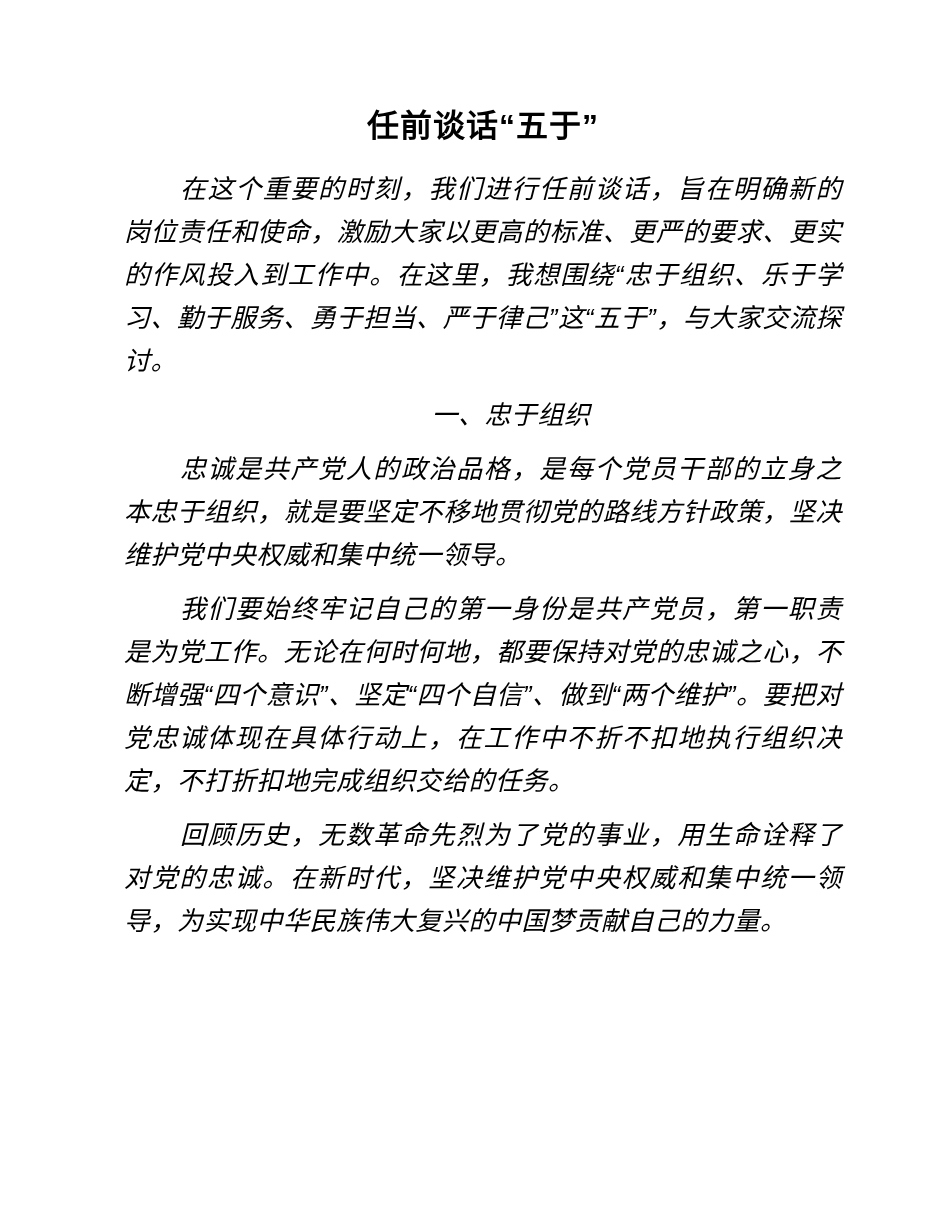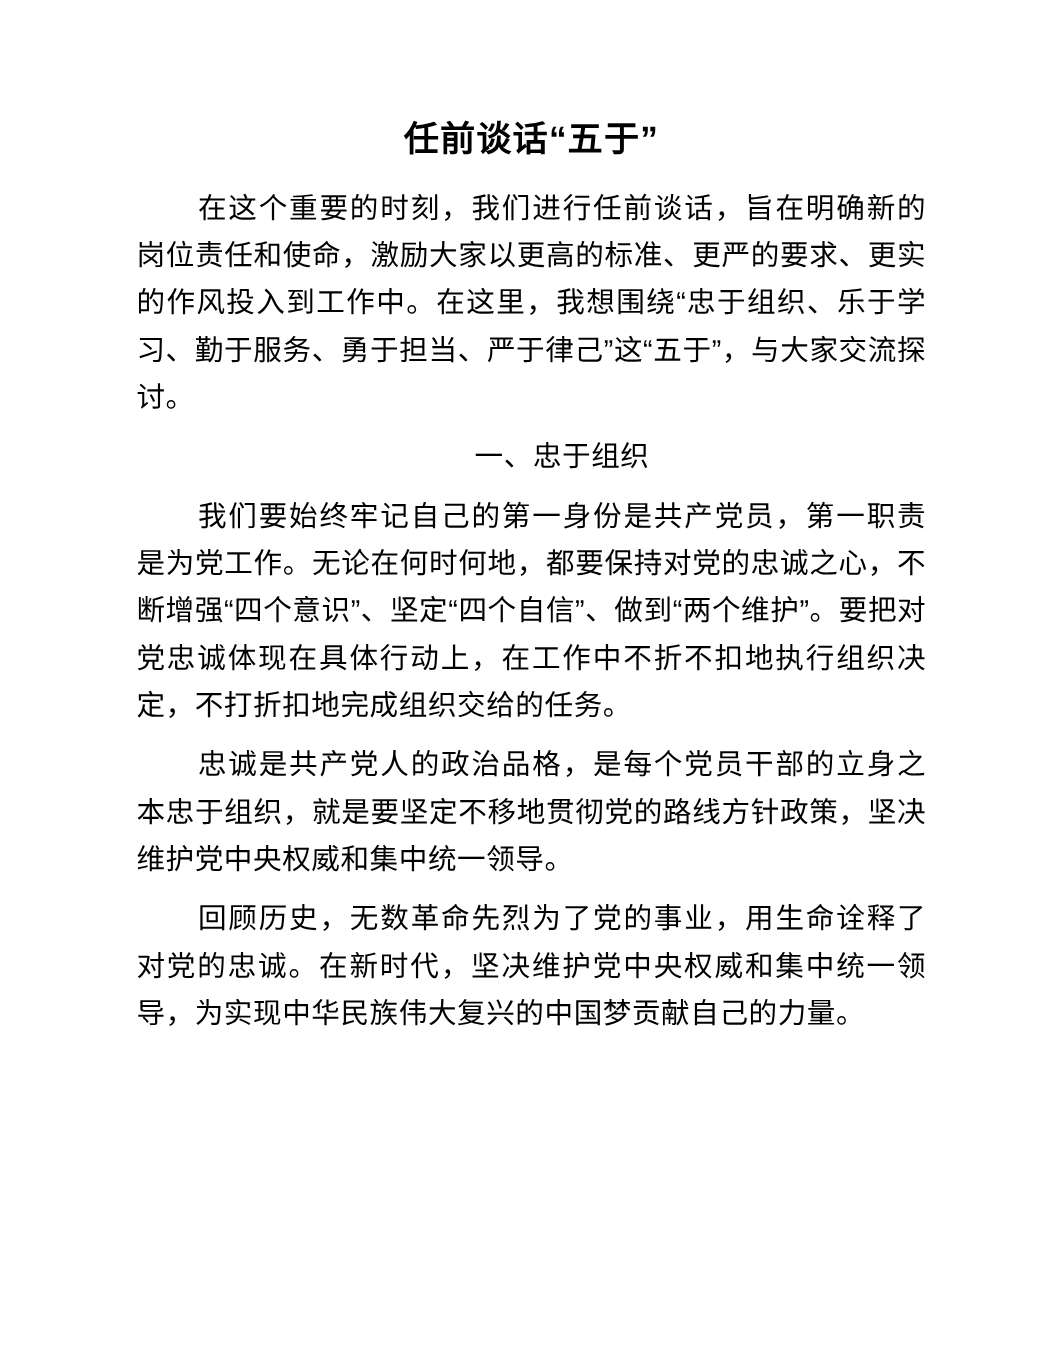--- a/index.html
+++ b/index.html
@@ -31,40 +31,41 @@
     letter-spacing: 1px;
   }
   .doc-paragraph {
     font-size: 26px;
     line-height: 43px;
     margin: 11px 0;
     text-align: justify;
     text-indent: 2.15em;
     word-break: break-all;
     letter-spacing: 0.5px;
+    font-style: italic;
   }
   .doc-paragraph.section-heading {
     text-align: center;
   }
   
   .doc-paragraph.page-cut {
     text-align-last: justify;
   }
 </style>
 </head>
 <body>
 
 <div class="doc-page">
 
   <h1 class="doc-title">任前谈话“五于”</h1>
 
   <p class="doc-paragraph">在这个重要的时刻，我们进行任前谈话，旨在明确新的岗位责任和使命，激励大家以更高的标准、更严的要求、更实的作风投入到工作中。在这里，我想围绕“忠于组织、乐于学习、勤于服务、勇于担当、严于律己”这“五于”，与大家交流探讨。</p>
 
   <p class="doc-paragraph section-heading">一、忠于组织</p>
 
+  <p class="doc-paragraph">忠诚是共产党人的政治品格，是每个党员干部的立身之本忠于组织，就是要坚定不移地贯彻党的路线方针政策，坚决维护党中央权威和集中统一领导。</p>
+
   <p class="doc-paragraph">我们要始终牢记自己的第一身份是共产党员，第一职责是为党工作。无论在何时何地，都要保持对党的忠诚之心，不断增强“四个意识”、坚定“四个自信”、做到“两个维护”。要把对党忠诚体现在具体行动上，在工作中不折不扣地执行组织决定，不打折扣地完成组织交给的任务。</p>
-
-  <p class="doc-paragraph">忠诚是共产党人的政治品格，是每个党员干部的立身之本忠于组织，就是要坚定不移地贯彻党的路线方针政策，坚决维护党中央权威和集中统一领导。</p>
 
   <p class="doc-paragraph">回顾历史，无数革命先烈为了党的事业，用生命诠释了对党的忠诚。在新时代，坚决维护党中央权威和集中统一领导，为实现中华民族伟大复兴的中国梦贡献自己的力量。</p>
 
 
 </div>
 
 </body></html>

